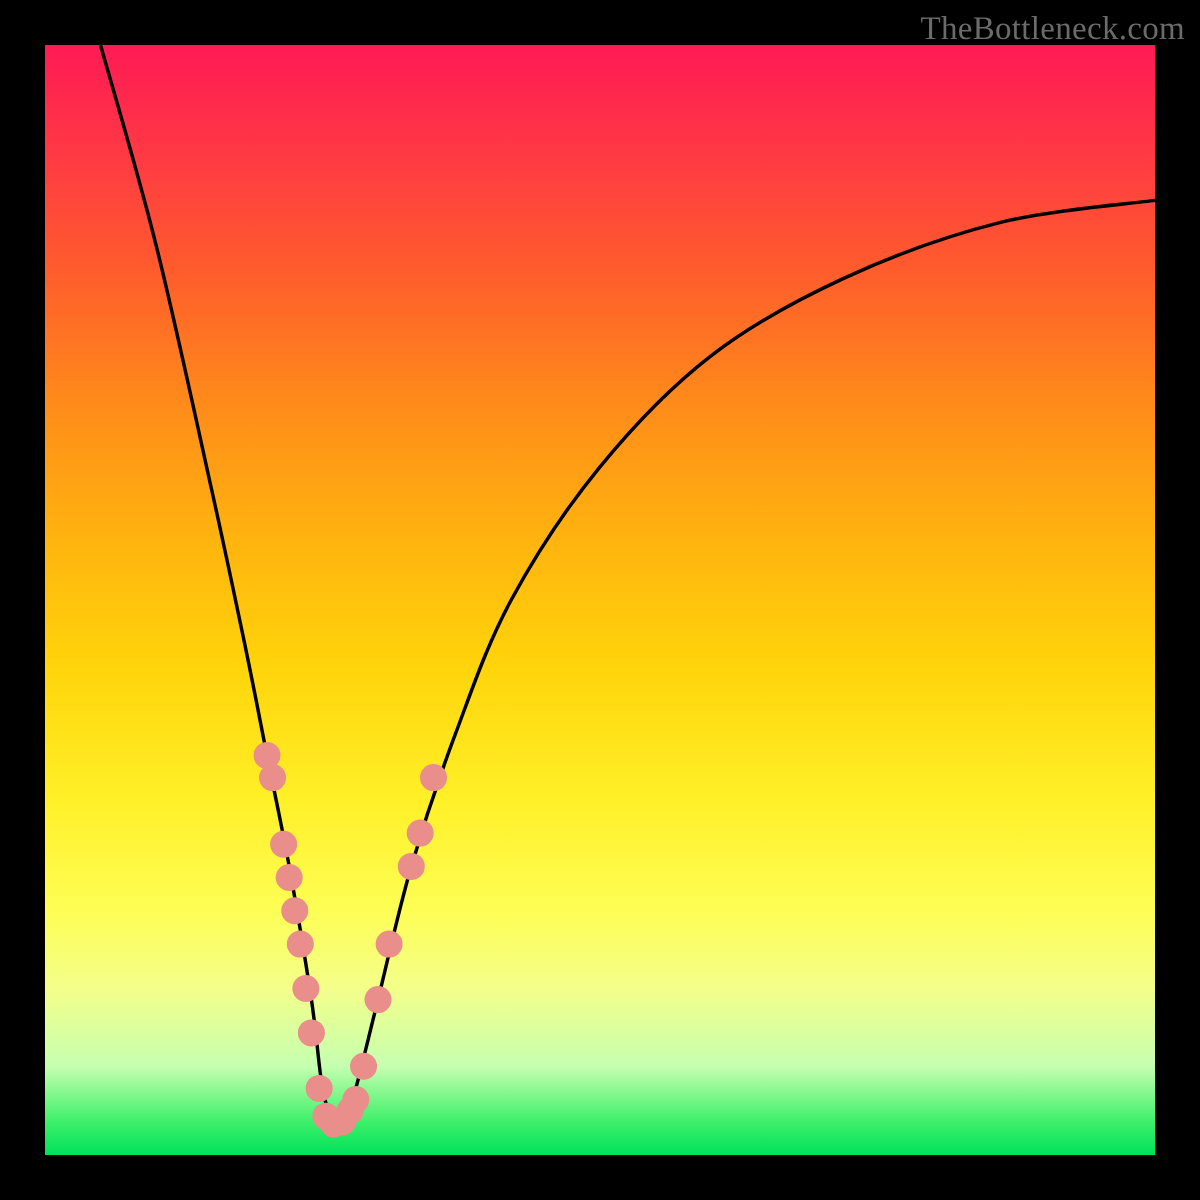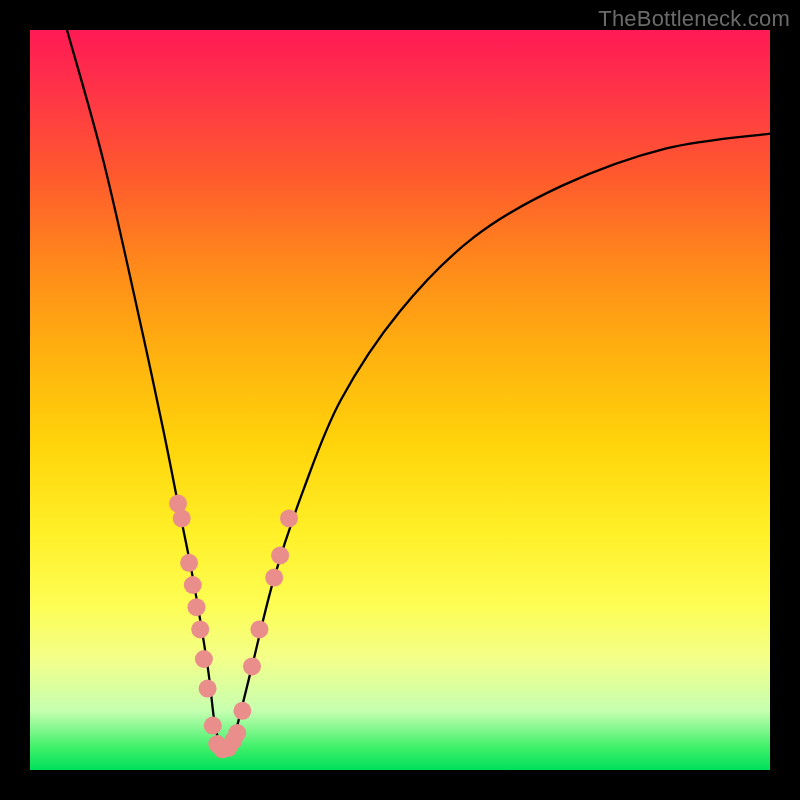--- a/index.html
+++ b/index.html
@@ -37,21 +37,21 @@
       #3ef06a 97%,
       #00e05a 100%
     );
   }
   .watermark {
     position: absolute;
     top: 6px;
     right: 10px;
     color: #6b6b6b;
     font-size: 22px;
-    font-family: Liberation Sans, sans-serif;
+    font-family: Liberation Serif, serif;
     letter-spacing: 0.2px;
     user-select: none;
   }
   svg.curve-layer {
     position: absolute;
     inset: 0;
     width: 740px;
     height: 740px;
     overflow: visible;
   }

